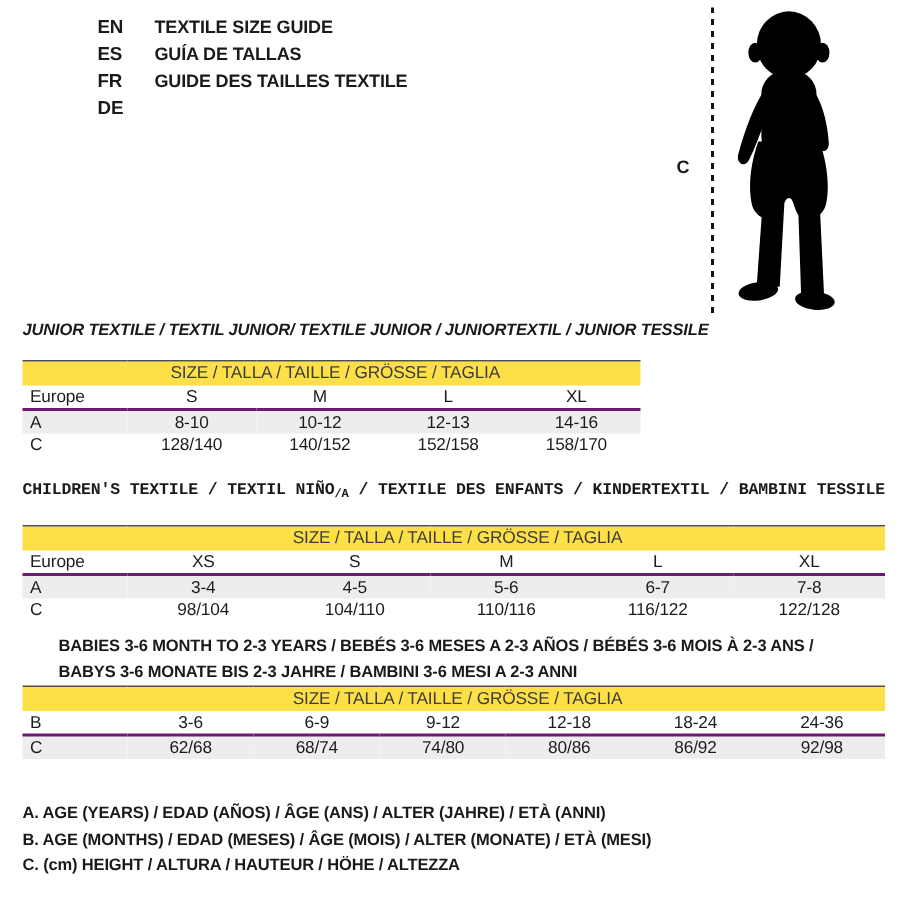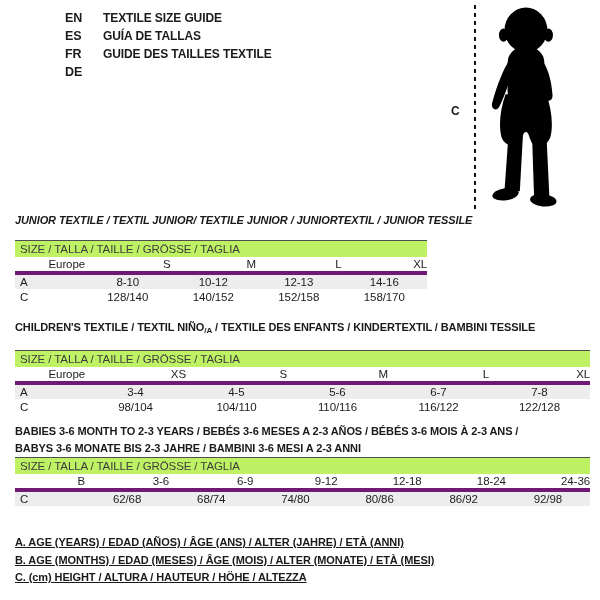--- a/index.html
+++ b/index.html
@@ -20,40 +20,40 @@
   .height-line {
     position:absolute; left:474px; top:5px; width:2px; height:205px;
     background:repeating-linear-gradient(to bottom, #121212 0 4px, transparent 4px 8px);
   }
   .height-label { position:absolute; left:451px; top:104px; font-size:12px; font-weight:bold; }
   .baby-svg { position:absolute; left:478px; top:3px; width:102px; height:207px; }
 
   
   .tbl-title { position:absolute; left:15px; font-size:11px; font-weight:bold; white-space:nowrap; }
   .tbl-title .subA { font-size:8px; vertical-align:-2px; }
-  .tbl-title.two-line { line-height:17px; }
+  .tbl-title.two-line { line-height:17px;margin-left:24px; }
   table { position:absolute; left:15px; border-collapse:collapse; table-layout:fixed; }
   td { font-size:11.5px; height:16px; text-align:center; padding:0; vertical-align:middle; color:#1c1c1c; white-space:nowrap; }
   tr.size-row td {
-    background:#bef264; border-top:1px solid #4e4e4e; text-align:left;
+    background:#fde047; border-top:1px solid #4e4e4e; text-align:center;
     padding:2px 0 2px 5px; color:#3c3c3c; font-size:11.5px; height:14px;
   }
   td.lbl { text-align:left; padding-left:5px; }
-  tr.rule-below td { border-bottom:4px solid #701a75;text-align:right; }
+  tr.rule-below td { border-bottom:2px solid #701a75; }
   tr.stripe td { background:#ededed; }
   #table-junior   { top:240px; width:412px; }
   #table-children { top:350px; width:575px; }
   #table-babies   { top:457px; width:575px; }
   #title-junior   { top:214px;font-style:italic; }
-  #title-children { top:321px; }
+  #title-children { top:321px;font-family:Liberation Mono, monospace; }
   #title-babies   { top:423px; }
 
   
   .notes { position:absolute; left:15px; top:534px; }
-  .note-line { font-size:11px; font-weight:bold; line-height:17.5px; white-space:nowrap;text-decoration:underline; }
+  .note-line { font-size:11px; font-weight:bold; line-height:17.5px; white-space:nowrap; }
 </style>
 </head>
 <body>
 
 <div id="page">
 
   <div class="lang-list">
     <div class="lang-row">
       <span class="lang-code">EN</span>
       <span class="lang-title">TEXTILE SIZE GUIDE</span>

